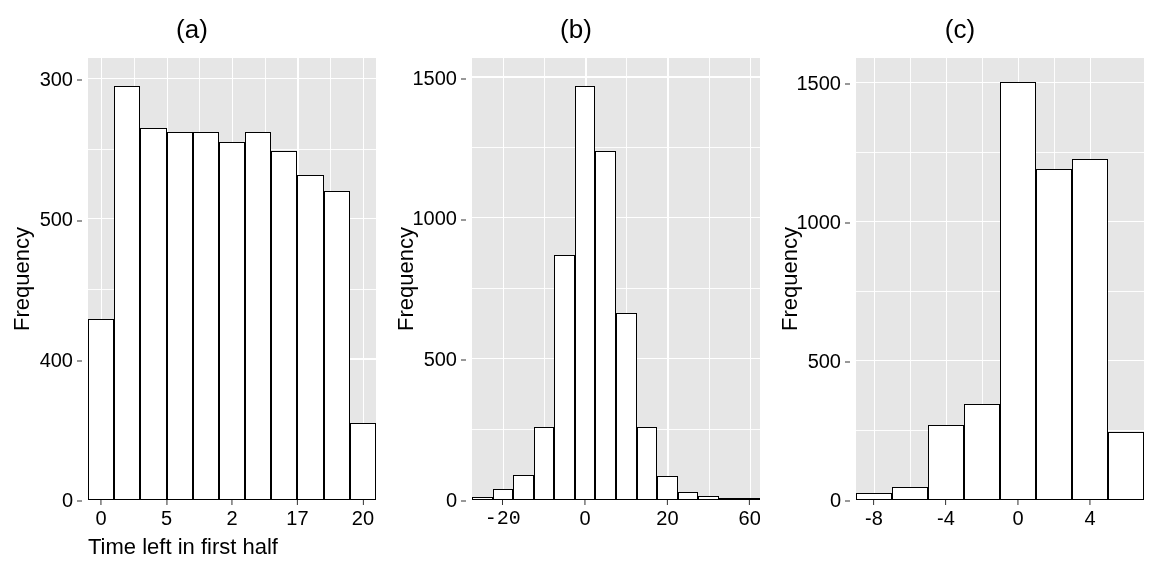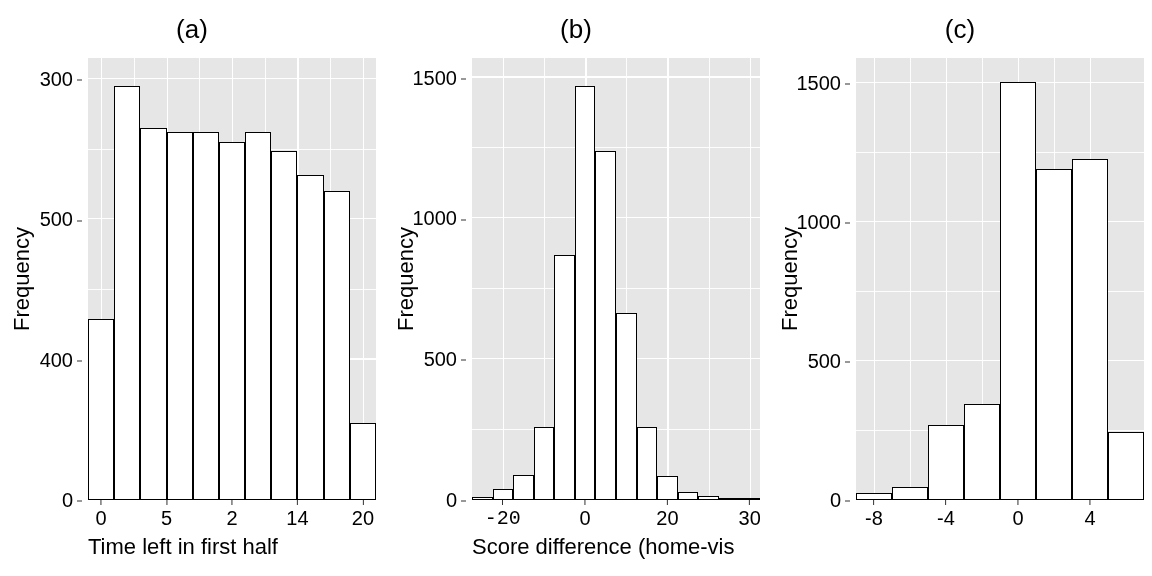--- a/index.html
+++ b/index.html
@@ -175,21 +175,21 @@
           </div>
         </div>
       </div>
       <div class="xaxis-row">
         <div class="xaxis-spacer1"></div>
         <div class="xaxis-spacer2"></div>
         <div class="xaxis-area">
           <div class="xtick" style="left: 4.54545%;"><span class="tickmark-v"></span><span>0</span></div>
           <div class="xtick" style="left: 27.2727%;"><span class="tickmark-v"></span><span>5</span></div>
           <div class="xtick" style="left: 50%;"><span class="tickmark-v"></span><span>2</span></div>
-          <div class="xtick" style="left: 72.7273%;"><span class="tickmark-v"></span><span>14</span></div>
+          <div class="xtick" style="left: 72.7273%;"><span class="tickmark-v"></span><span>17</span></div>
           <div class="xtick" style="left: 95.4545%;"><span class="tickmark-v"></span><span>20</span></div>
           <div class="xlab">Time left in first half</div>
         </div>
       </div>
     </div>
     <div class="panel">
       <div class="panel-title">(b)</div>
       <div class="plot-row">
         <div class="ylab-col">
           <div class="ylab">Frequency</div>
@@ -233,22 +233,21 @@
           </div>
         </div>
       </div>
       <div class="xaxis-row">
         <div class="xaxis-spacer1"></div>
         <div class="xaxis-spacer2"></div>
         <div class="xaxis-area">
           <div class="xtick" style="left: 10.7143%; font-family: Liberation Mono, monospace;"><span class="tickmark-v"></span><span>-20</span></div>
           <div class="xtick" style="left: 39.2857%;"><span class="tickmark-v"></span><span>0</span></div>
           <div class="xtick" style="left: 67.8571%;"><span class="tickmark-v"></span><span>20</span></div>
-          <div class="xtick" style="left: 96.4286%;"><span class="tickmark-v"></span><span>30</span></div>
-          <div class="xlab">Score difference (home-vis</div>
+          <div class="xtick" style="left: 96.4286%;"><span class="tickmark-v"></span><span>60</span></div>
         </div>
       </div>
     </div>
     <div class="panel">
       <div class="panel-title">(c)</div>
       <div class="plot-row">
         <div class="ylab-col">
           <div class="ylab">Frequency</div>
         </div>
         <div class="ytick-col" style="height: 442px; align-self: flex-start;">

